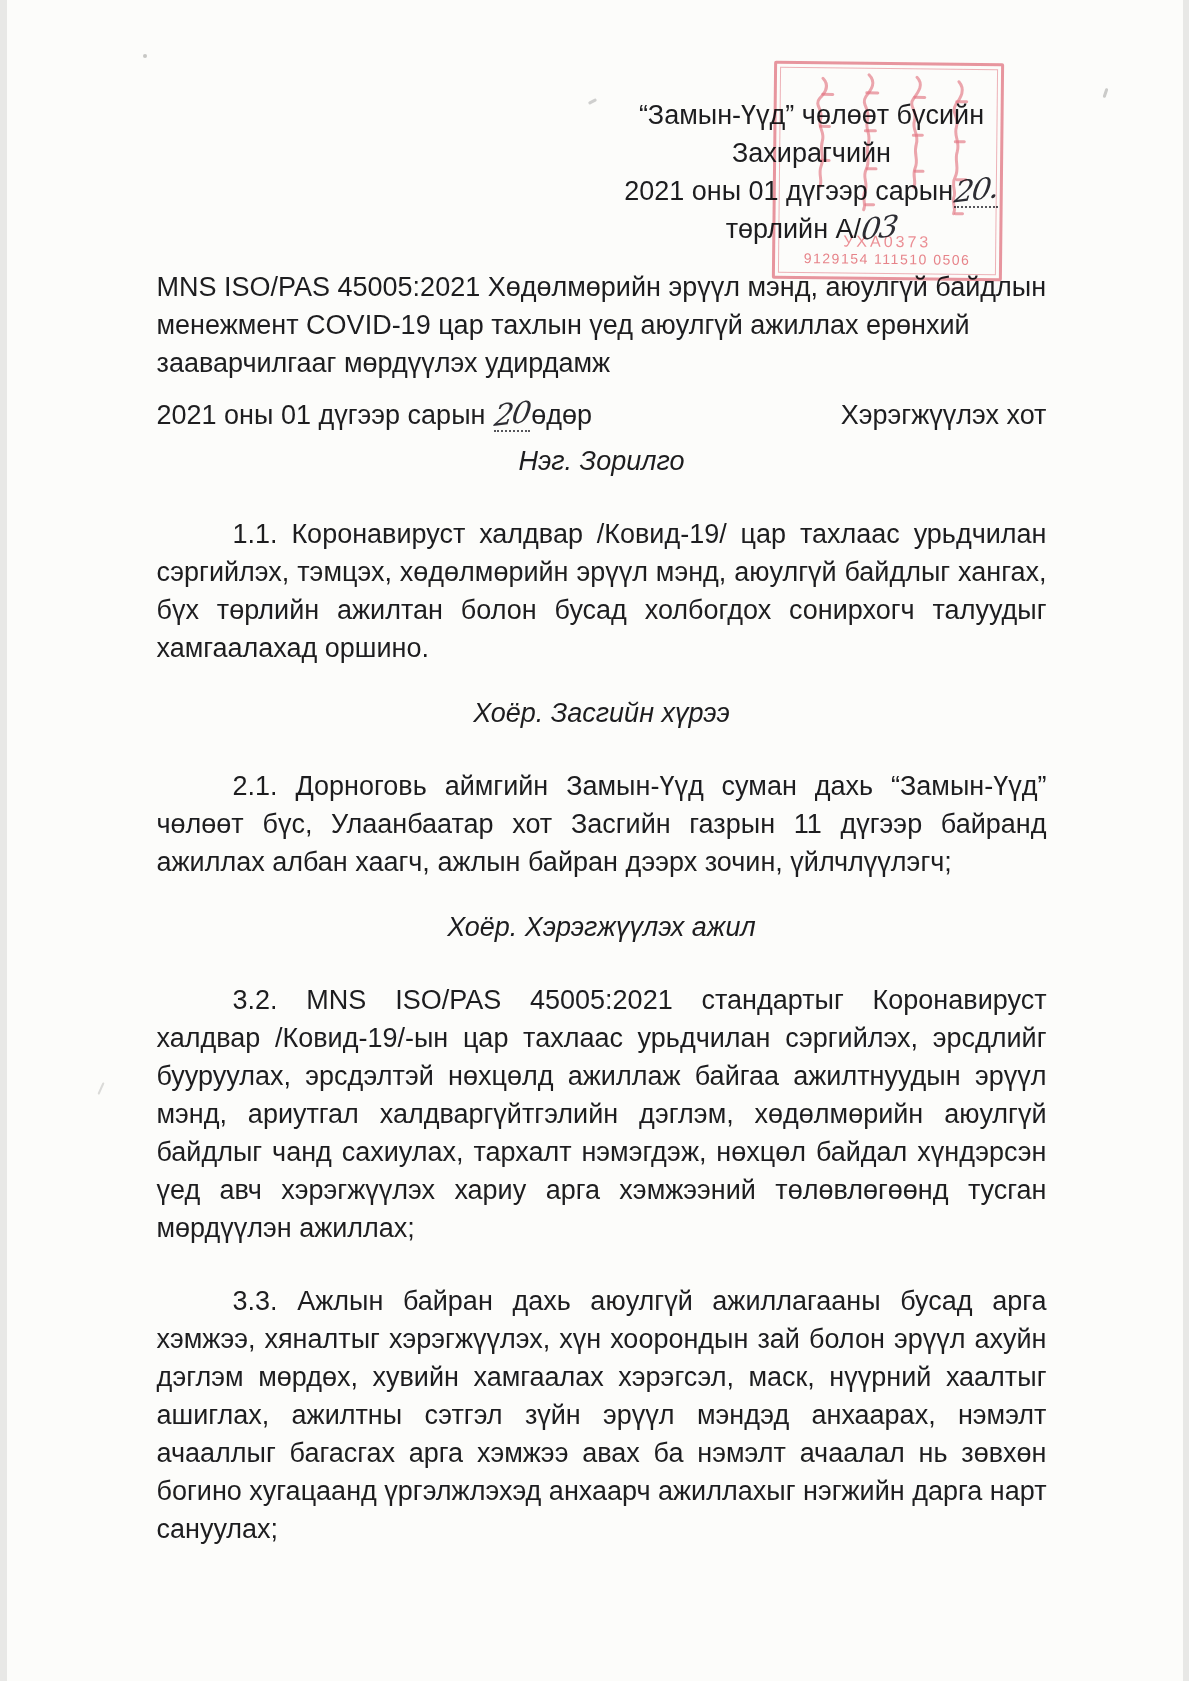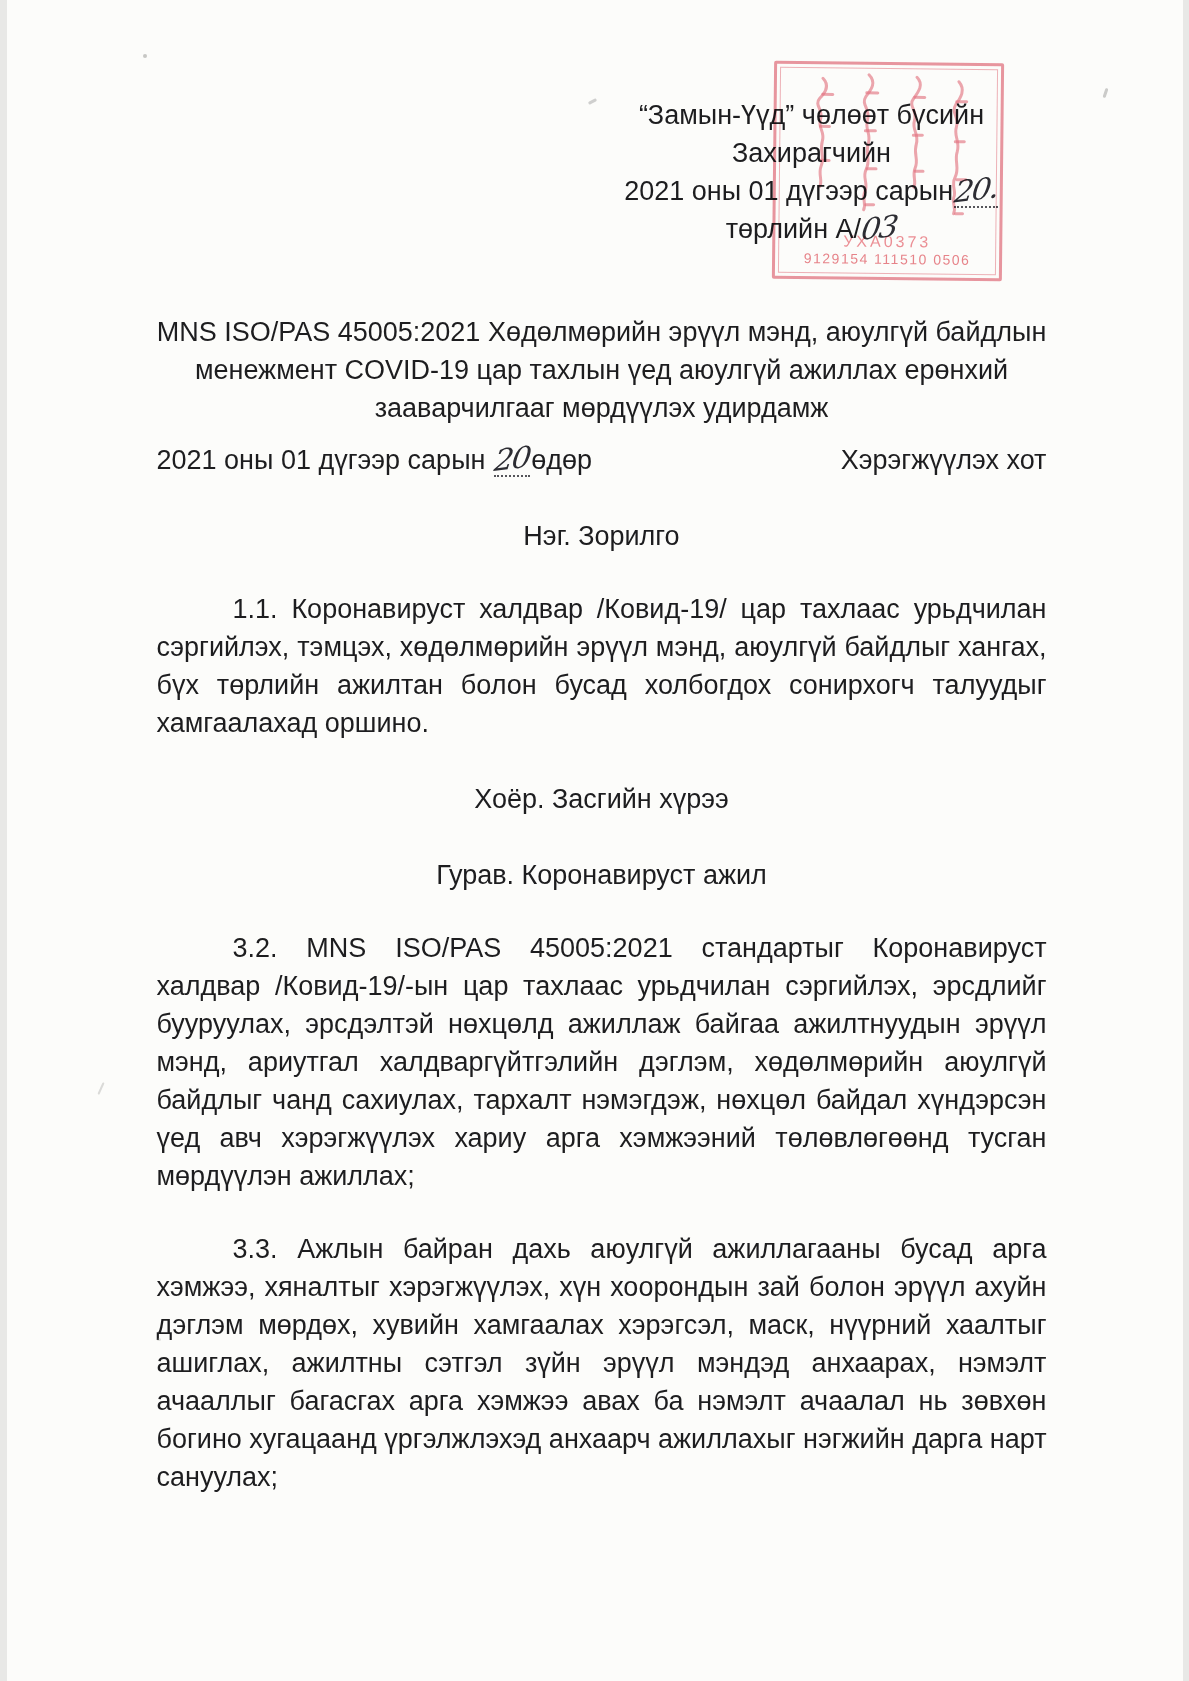--- a/index.html
+++ b/index.html
@@ -38,31 +38,32 @@
     padding:0 1px;
   }
   .hw-slot{
     display:inline-block;
     border-bottom:2px dotted #55555a;
     line-height:30px;
     vertical-align:baseline;
     margin:0 1px;
   }
   .doc-title{
-    text-align:center;
-    margin-top:65px;
+    text-align:left;
+    margin-top:20px;
   }
   .dateline{
     display:flex;
     justify-content:space-between;
     margin-top:14px;
   }
   .section-heading{
     text-align:center;
-    margin-top:38px;
+    margin-top:8px;
+    font-style:italic;
   }
   .para{
     margin-top:35px;
     text-align:justify;
     text-indent:76px;
   }
   
   .stamp{
     position:absolute;
     left:766px;top:62px;
@@ -120,22 +121,23 @@
 
     <div class="dateline">
       <div><span>2021 оны 01 дүгээр сарын </span><span class="hw-slot"><span class="hw">20</span></span><span>өдөр</span></div>
       <div>Хэрэгжүүлэх хот</div>
     </div>
 
     <div class="section-heading">Нэг. Зорилго</div>
     <p class="para">1.1. Коронавируст халдвар /Ковид-19/ цар тахлаас урьдчилан сэргийлэх, тэмцэх, хөдөлмөрийн эрүүл мэнд, аюулгүй байдлыг хангах, бүх төрлийн ажилтан болон бусад холбогдох сонирхогч талуудыг хамгаалахад оршино.</p>
 
     <div class="section-heading">Хоёр. Засгийн хүрээ</div>
+    <p class="para">2.1. Дорноговь аймгийн Замын-Үүд суман дахь “Замын-Үүд” чөлөөт бүс, Улаанбаатар хот Засгийн газрын 11 дүгээр байранд ажиллах албан хаагч, ажлын байран дээрх зочин, үйлчлүүлэгч;</p>
 
-    <div class="section-heading">Гурав. Коронавируст ажил</div>
+    <div class="section-heading">Хоёр. Хэрэгжүүлэх ажил</div>
     <p class="para">3.2. MNS ISO/PAS 45005:2021 стандартыг Коронавируст халдвар /Ковид-19/-ын цар тахлаас урьдчилан сэргийлэх, эрсдлийг бууруулах, эрсдэлтэй нөхцөлд ажиллаж байгаа ажилтнуудын эрүүл мэнд, ариутгал халдваргүйтгэлийн дэглэм, хөдөлмөрийн аюулгүй байдлыг чанд сахиулах, тархалт нэмэгдэж, нөхцөл байдал хүндэрсэн үед авч хэрэгжүүлэх хариу арга хэмжээний төлөвлөгөөнд тусган мөрдүүлэн ажиллах;</p>
     <p class="para">3.3. Ажлын байран дахь аюулгүй ажиллагааны бусад арга хэмжээ, хяналтыг хэрэгжүүлэх, хүн хоорондын зай болон эрүүл ахуйн дэглэм мөрдөх, хувийн хамгаалах хэрэгсэл, маск, нүүрний хаалтыг ашиглах, ажилтны сэтгэл зүйн эрүүл мэндэд анхаарах, нэмэлт ачааллыг багасгах арга хэмжээ авах ба нэмэлт ачаалал нь зөвхөн богино хугацаанд үргэлжлэхэд анхаарч ажиллахыг нэгжийн дарга нарт сануулах;</p>
 
   </div>
 
   <div class="stamp">
     <div class="stamp-inner"></div>
     <svg class="stamp-script" width="224" height="212" viewBox="0 0 224 212">
       <g fill="none" stroke="rgba(228,105,120,0.65)" stroke-width="3" stroke-linecap="round">
         <path d="M46,14 c7,7 3,14 -3,20 c-6,7 4,11 1,21 c-3,9 5,12 2,22 c-3,10 3,15 -1,25 c-3,8 2,14 -1,20"></path>

